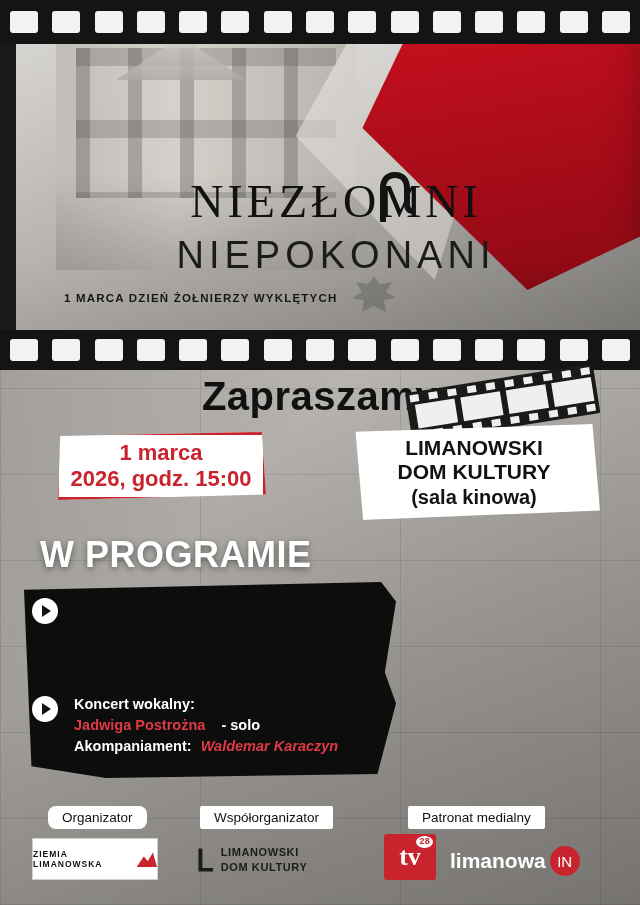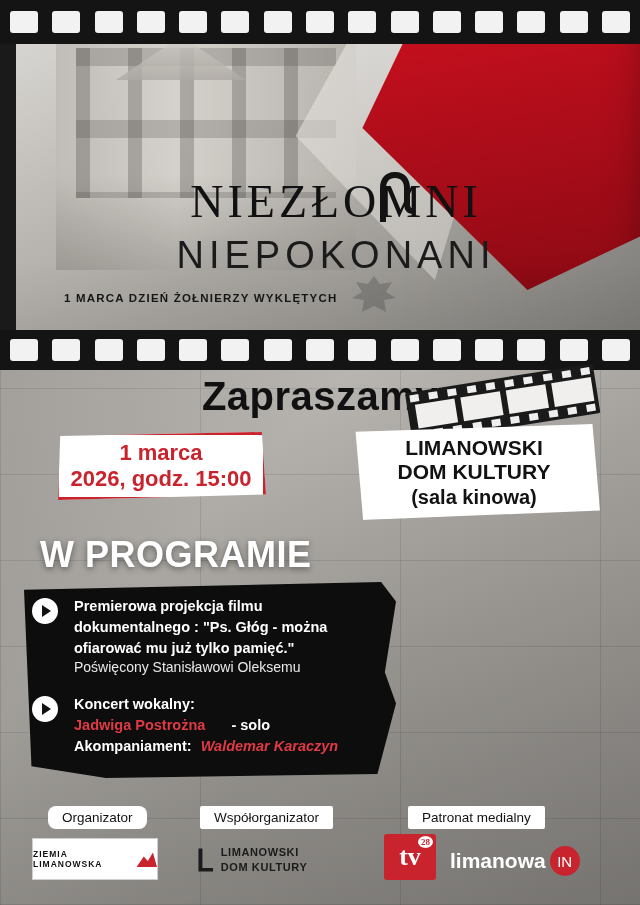--- a/index.html
+++ b/index.html
@@ -206,21 +206,21 @@
   #logo-ldk .ldk-text { font-size: 11px; font-weight: bold; line-height: 1.35; letter-spacing: .6px; }
 
   #logo-tv {
     position: absolute; left: 384px; top: 834px; width: 52px; height: 46px;
     background: #c9232d; color: #fff; border-radius: 3px;
     display: flex; align-items: center; justify-content: center;
     font-size: 26px; font-weight: bold; font-family: "Liberation Serif", serif;
   }
   #logo-tv .tv-badge {
     position: absolute; right: 3px; top: 2px; font-size: 9px; background: #fff;
-    color: #c9232d; border-radius: 50%; padding: 1px 3px; font-family: Liberation Serif, serif;
+    color: #c9232d; border-radius: 50%; padding: 1px 3px; font-family: Liberation Mono, monospace;
   }
   #logo-limanowain {
     position: absolute; left: 450px; top: 846px;
     display: flex; align-items: center; gap: 4px;
   }
   #logo-limanowain .lw { color: #fff; font-size: 21px; font-weight: bold; }
   #logo-limanowain .in {
     width: 30px; height: 30px; border-radius: 50%; background: #c9232d; color: #ffffff;
     font-size: 15px; font-weight: normal; display: flex; align-items: center; justify-content: center;
   }
@@ -333,35 +333,29 @@
     <div class="p2">DOM KULTURY</div>
     <div class="p3">(sala kinowa)</div>
   </div>
 
   <div id="w-programie">W PROGRAMIE</div>
 
   <div id="prog-panel"></div>
 
   <div class="prog-item" style="left:32px; top:596px; width:350px;">
     <div class="bullet" style="left:0; top:2px;"></div>
-    <div style="margin-left:42px;">
-      <div class="prog-text">Premierowa projekcja filmu</div>
-      <div class="prog-text">dokumentalnego : "Ps. Głóg - można</div>
-      <div class="prog-text">ofiarować mu już tylko pamięć."</div>
-      <div class="prog-sub">Poświęcony Stanisławowi Oleksemu</div>
-    </div>
   </div>
 
   <div class="prog-item" style="left:32px; top:694px; width:350px;">
     <div class="bullet" style="left:0; top:2px;"></div>
     <div style="margin-left:42px;">
       <div class="prog-text">Koncert wokalny:</div>
       <div class="prog-text">
         <span class="red">Jadwiga Postrożna</span>
-        <span class="white-normal" style="margin-left:22px;">- solo</span>
+        <span class="white-normal" style="margin-left:12px;">- solo</span>
       </div>
       <div class="prog-text">
         <span>Akompaniament:</span>
         <span class="red" style="margin-left:5px;font-style:italic;">Waldemar Karaczyn</span>
       </div>
     </div>
   </div>
 
   <div class="foot-label" style="left:48px; top:806px;border-radius:8px;">Organizator</div>
   <div class="foot-label" style="left:200px; top:806px;">Współorganizator</div>

